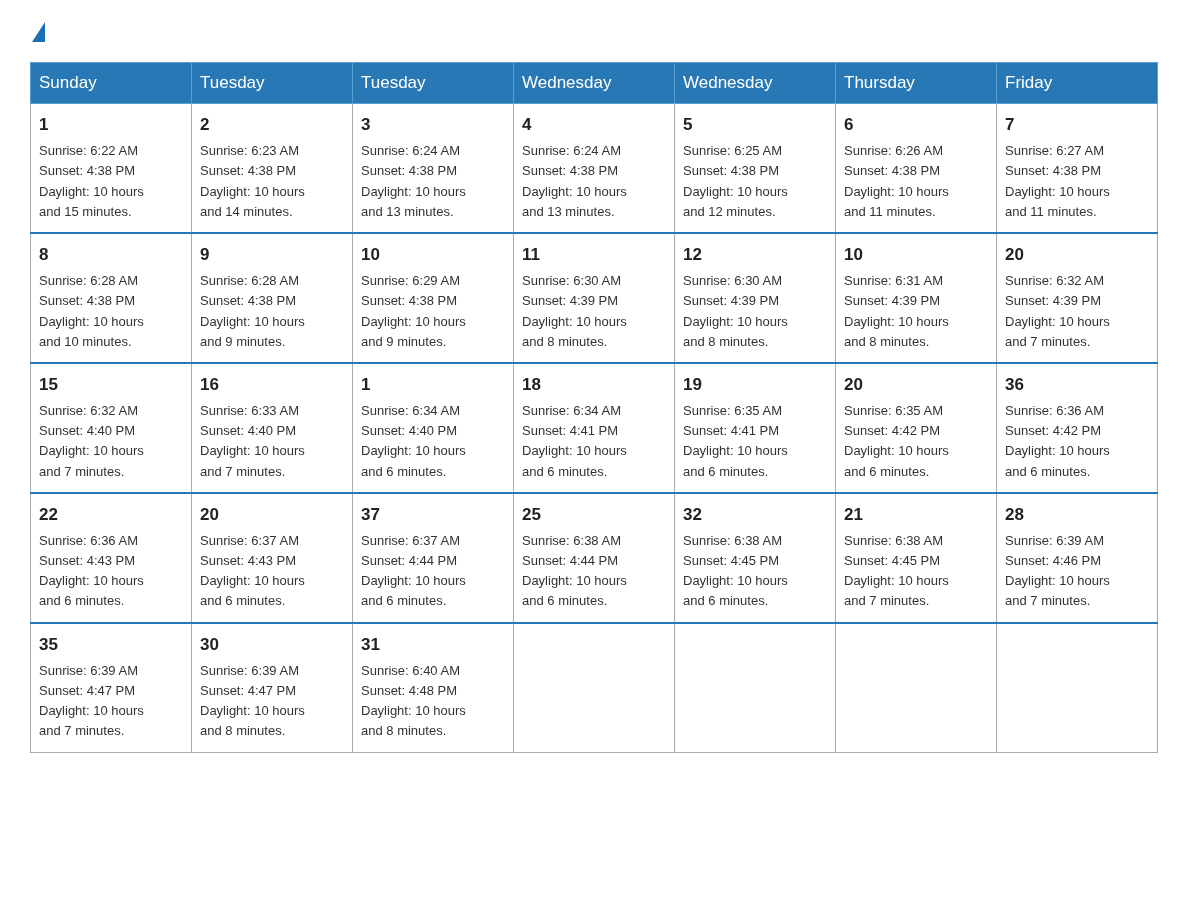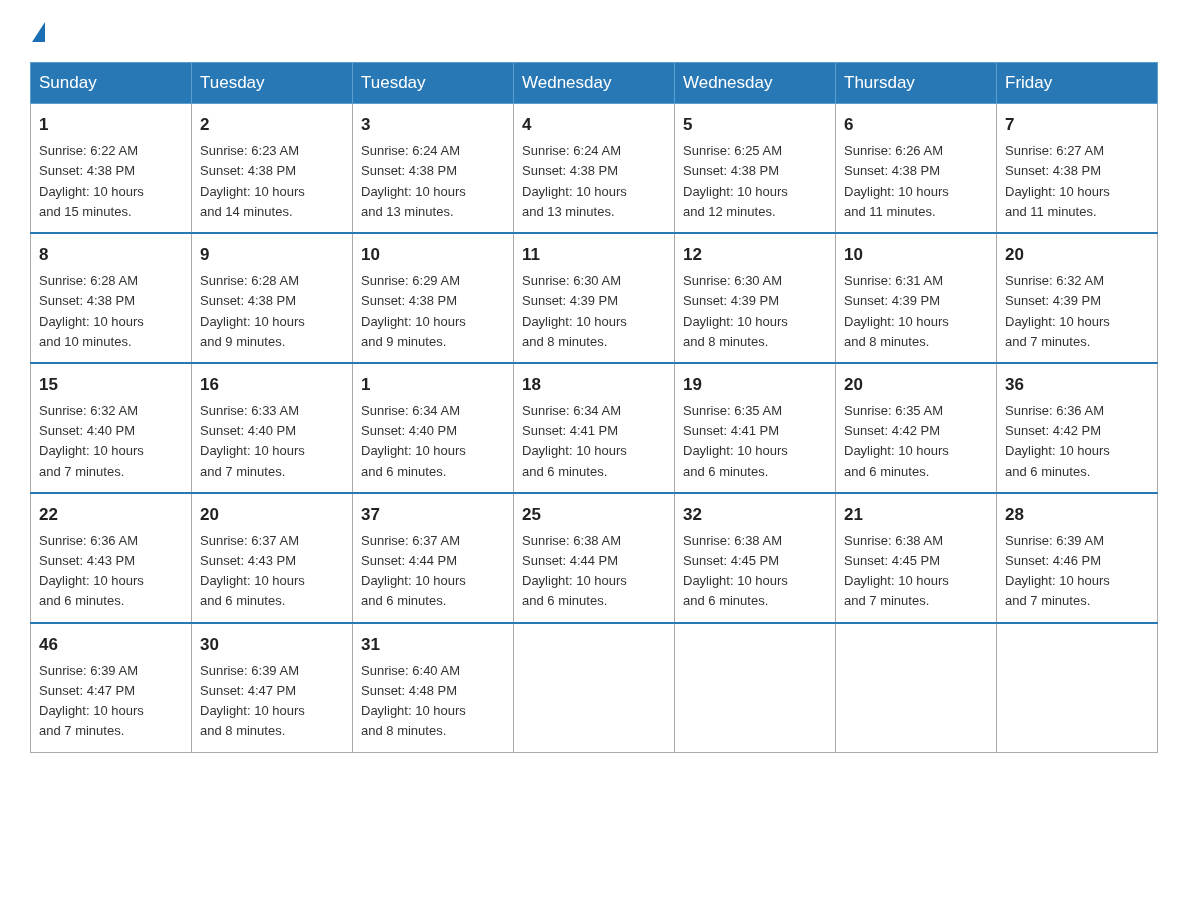--- a/index.html
+++ b/index.html
@@ -318,21 +318,21 @@
         <td class="row-divider">
         <span class="day-number">28</span>
         Sunrise: 6:39 AM<br>
         Sunset: 4:46 PM<br>
         Daylight: 10 hours<br>
         and 7 minutes.
       </td>
       </tr>
       <tr>
         <td class="row-divider">
-        <span class="day-number">46</span>
+        <span class="day-number">35</span>
         Sunrise: 6:39 AM<br>
         Sunset: 4:47 PM<br>
         Daylight: 10 hours<br>
         and 7 minutes.
       </td>
         <td class="row-divider">
         <span class="day-number">30</span>
         Sunrise: 6:39 AM<br>
         Sunset: 4:47 PM<br>
         Daylight: 10 hours<br>

